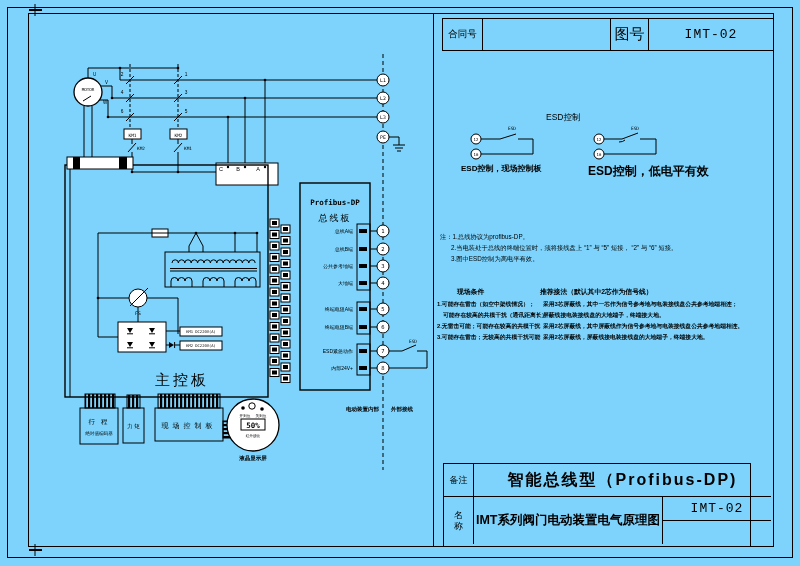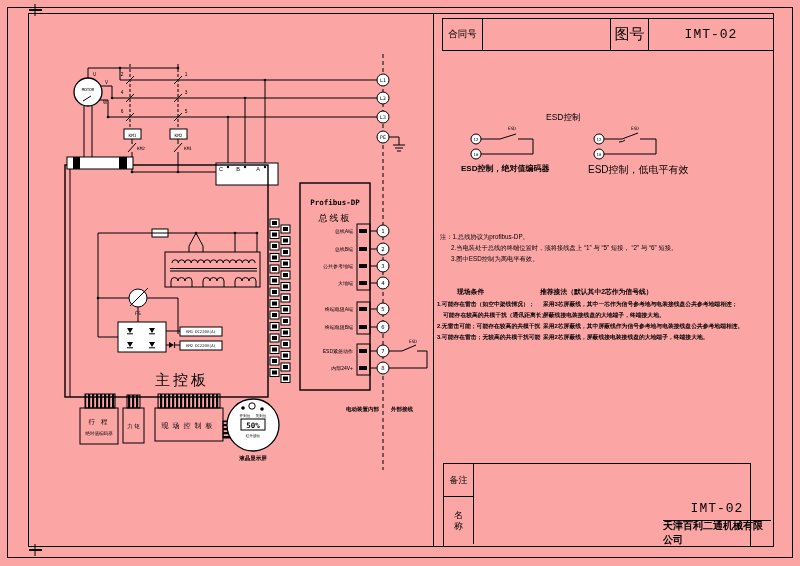--- a/index.html
+++ b/index.html
@@ -1,16 +1,16 @@
 <!DOCTYPE html>
 <html><head>
 <meta charset="utf-8">
 <style>
   html,body{margin:0;padding:0;background:#e8e8e8}
-  #page{position:relative;width:800px;height:566px;background:#fca5a5;color:#000;
+  #page{position:relative;width:800px;height:566px;background:#7dd3fc;color:#000;
         font-family:"Liberation Sans",sans-serif;overflow:hidden}
   .abs{position:absolute;box-sizing:border-box}
   .cell{display:flex;align-items:center;justify-content:center;box-sizing:border-box}
   .mono{font-family:Liberation Mono, monospace}
   svg{position:absolute;left:0;top:0}
   svg text{fill:#000;stroke:none;font-family:"Liberation Sans",sans-serif}
   svg text.mono{font-family:"DejaVu Sans Mono",monospace}
   svg .dot{fill:#000;stroke:none}
   svg .wf{fill:#fff}
 </style>
@@ -24,47 +24,48 @@
   <div class="abs" style="left:433px;top:13px;width:0;height:534px;border-left:1.2px solid #000"></div>
 
   <div class="abs" style="left:442px;top:18px;width:332px;height:33px;border:1.5px solid #000;display:flex">
     <div class="cell" style="width:40px;border-right:1.2px solid #000;font-size:9.5px">合同号</div>
     <div class="cell" style="width:128px;border-right:1.2px solid #000;font-size:11px"></div>
     <div class="cell" style="width:38px;border-right:1.2px solid #000;font-size:15px">图号</div>
     <div class="cell mono" style="flex:1;font-size:13px;letter-spacing:1px">IMT-02</div>
   </div>
 
   <div class="abs" style="left:546px;top:112px;font-size:8.5px;font-weight:normal">ESD控制</div>
-  <div class="abs" style="left:461px;top:163px;font-size:8px;font-weight:bold">ESD控制，绝对值编码器</div>
-  <div class="abs" style="left:588px;top:163px;font-size:10px;font-weight:normal">ESD控制，低电平有效</div>
+  <div class="abs" style="left:461px;top:163px;font-size:8px;font-weight:bold">ESD控制，现场控制板</div>
+  <div class="abs" style="left:588px;top:163px;font-size:12px;font-weight:bold">ESD控制，低电平有效</div>
 
   <div class="abs" style="left:440px;top:233px;font-size:6.3px">注：1.总线协议为profibus-DP。</div>
   <div class="abs" style="left:451px;top:244px;font-size:6.3px">2.当电装处于总线的终端位置时，须将接线盘上 “1” 与 “5” 短接， “2” 与 “6” 短接。</div>
   <div class="abs" style="left:451px;top:255px;font-size:6.3px">3.图中ESD控制为高电平有效。</div>
 
   <div class="abs" style="left:457px;top:287px;font-size:6.8px;font-weight:bold">现场条件</div>
   <div class="abs" style="left:540px;top:287px;font-size:6.8px;font-weight:bold">推荐接法（默认其中2芯作为信号线）</div>
 
   <div class="abs" style="left:437px;top:300px;font-size:5.8px;font-weight:600">1.可能存在雷击（如空中架线情况）；</div>
   <div class="abs" style="left:543px;top:300px;font-size:5.8px;font-weight:600">采用3芯屏蔽线，其中一芯作为信号参考地与电装接线盘公共参考地端相连；</div>
   <div class="abs" style="left:443px;top:311px;font-size:5.8px;font-weight:600">可能存在较高的共模干扰（通讯距离长）</div>
   <div class="abs" style="left:543px;top:311px;font-size:5.8px;font-weight:600">屏蔽线接电装接线盘的大地端子，终端接大地。</div>
   <div class="abs" style="left:437px;top:322px;font-size:5.8px;font-weight:600">2.无雷击可能；可能存在较高的共模干扰</div>
   <div class="abs" style="left:543px;top:322px;font-size:5.8px;font-weight:600">采用2芯屏蔽线，其中屏蔽线作为信号参考地与电装接线盘公共参考地端相连。</div>
   <div class="abs" style="left:437px;top:333px;font-size:5.8px;font-weight:600">3.可能存在雷击；无较高的共模干扰可能</div>
   <div class="abs" style="left:543px;top:333px;font-size:5.8px;font-weight:600">采用2芯屏蔽线，屏蔽线接电装接线盘的大地端子，终端接大地。</div>
 
   <div class="abs" style="left:443px;top:463px;width:308px;height:84px;border:1.8px solid #000">
     <div class="abs cell" style="left:0;top:0;width:30px;height:33px;border-right:1.2px solid #000;border-bottom:1.2px solid #000;font-size:9px">备注</div>
+    <div class="abs cell" style="left:30px;top:0;width:297px;height:33px;border-bottom:1.2px solid #000;font-size:16px;font-weight:bold;letter-spacing:2px">智能总线型（Profibus-DP)</div>
     <div class="abs cell" style="left:0;top:33px;width:30px;height:47px;border-right:1.2px solid #000;font-size:9px;flex-direction:column;line-height:11px">
       <span>名</span>
       <span>称</span>
     </div>
+    <div class="abs cell" style="left:30px;top:33px;width:189px;height:47px;border-right:1.2px solid #000;font-size:12.5px;font-weight:bold">IMT系列阀门电动装置电气原理图</div>
     <div class="abs cell mono" style="left:219px;top:33px;width:108px;height:24px;border-bottom:1.2px solid #000;font-size:13px;letter-spacing:1px">IMT-02</div>
-    <div class="abs cell" style="left:219px;top:57px;width:108px;height:23px;font-size:10px;font-weight:bold">天津百利二通机械有限公司</div>
   </div>
 
   <svg width="800" height="566" viewBox="0 0 800 566">
     <defs>
       <g id="plug">
         <rect x="0" y="0" width="9" height="8" fill="#fff" stroke="#000" stroke-width="1"></rect>
         <rect x="2" y="2" width="5" height="4" fill="#000" stroke="none"></rect>
       </g>
       <g id="diod">
         <polygon points="0,0 6,0 3,5" fill="#000" stroke="none"></polygon>

